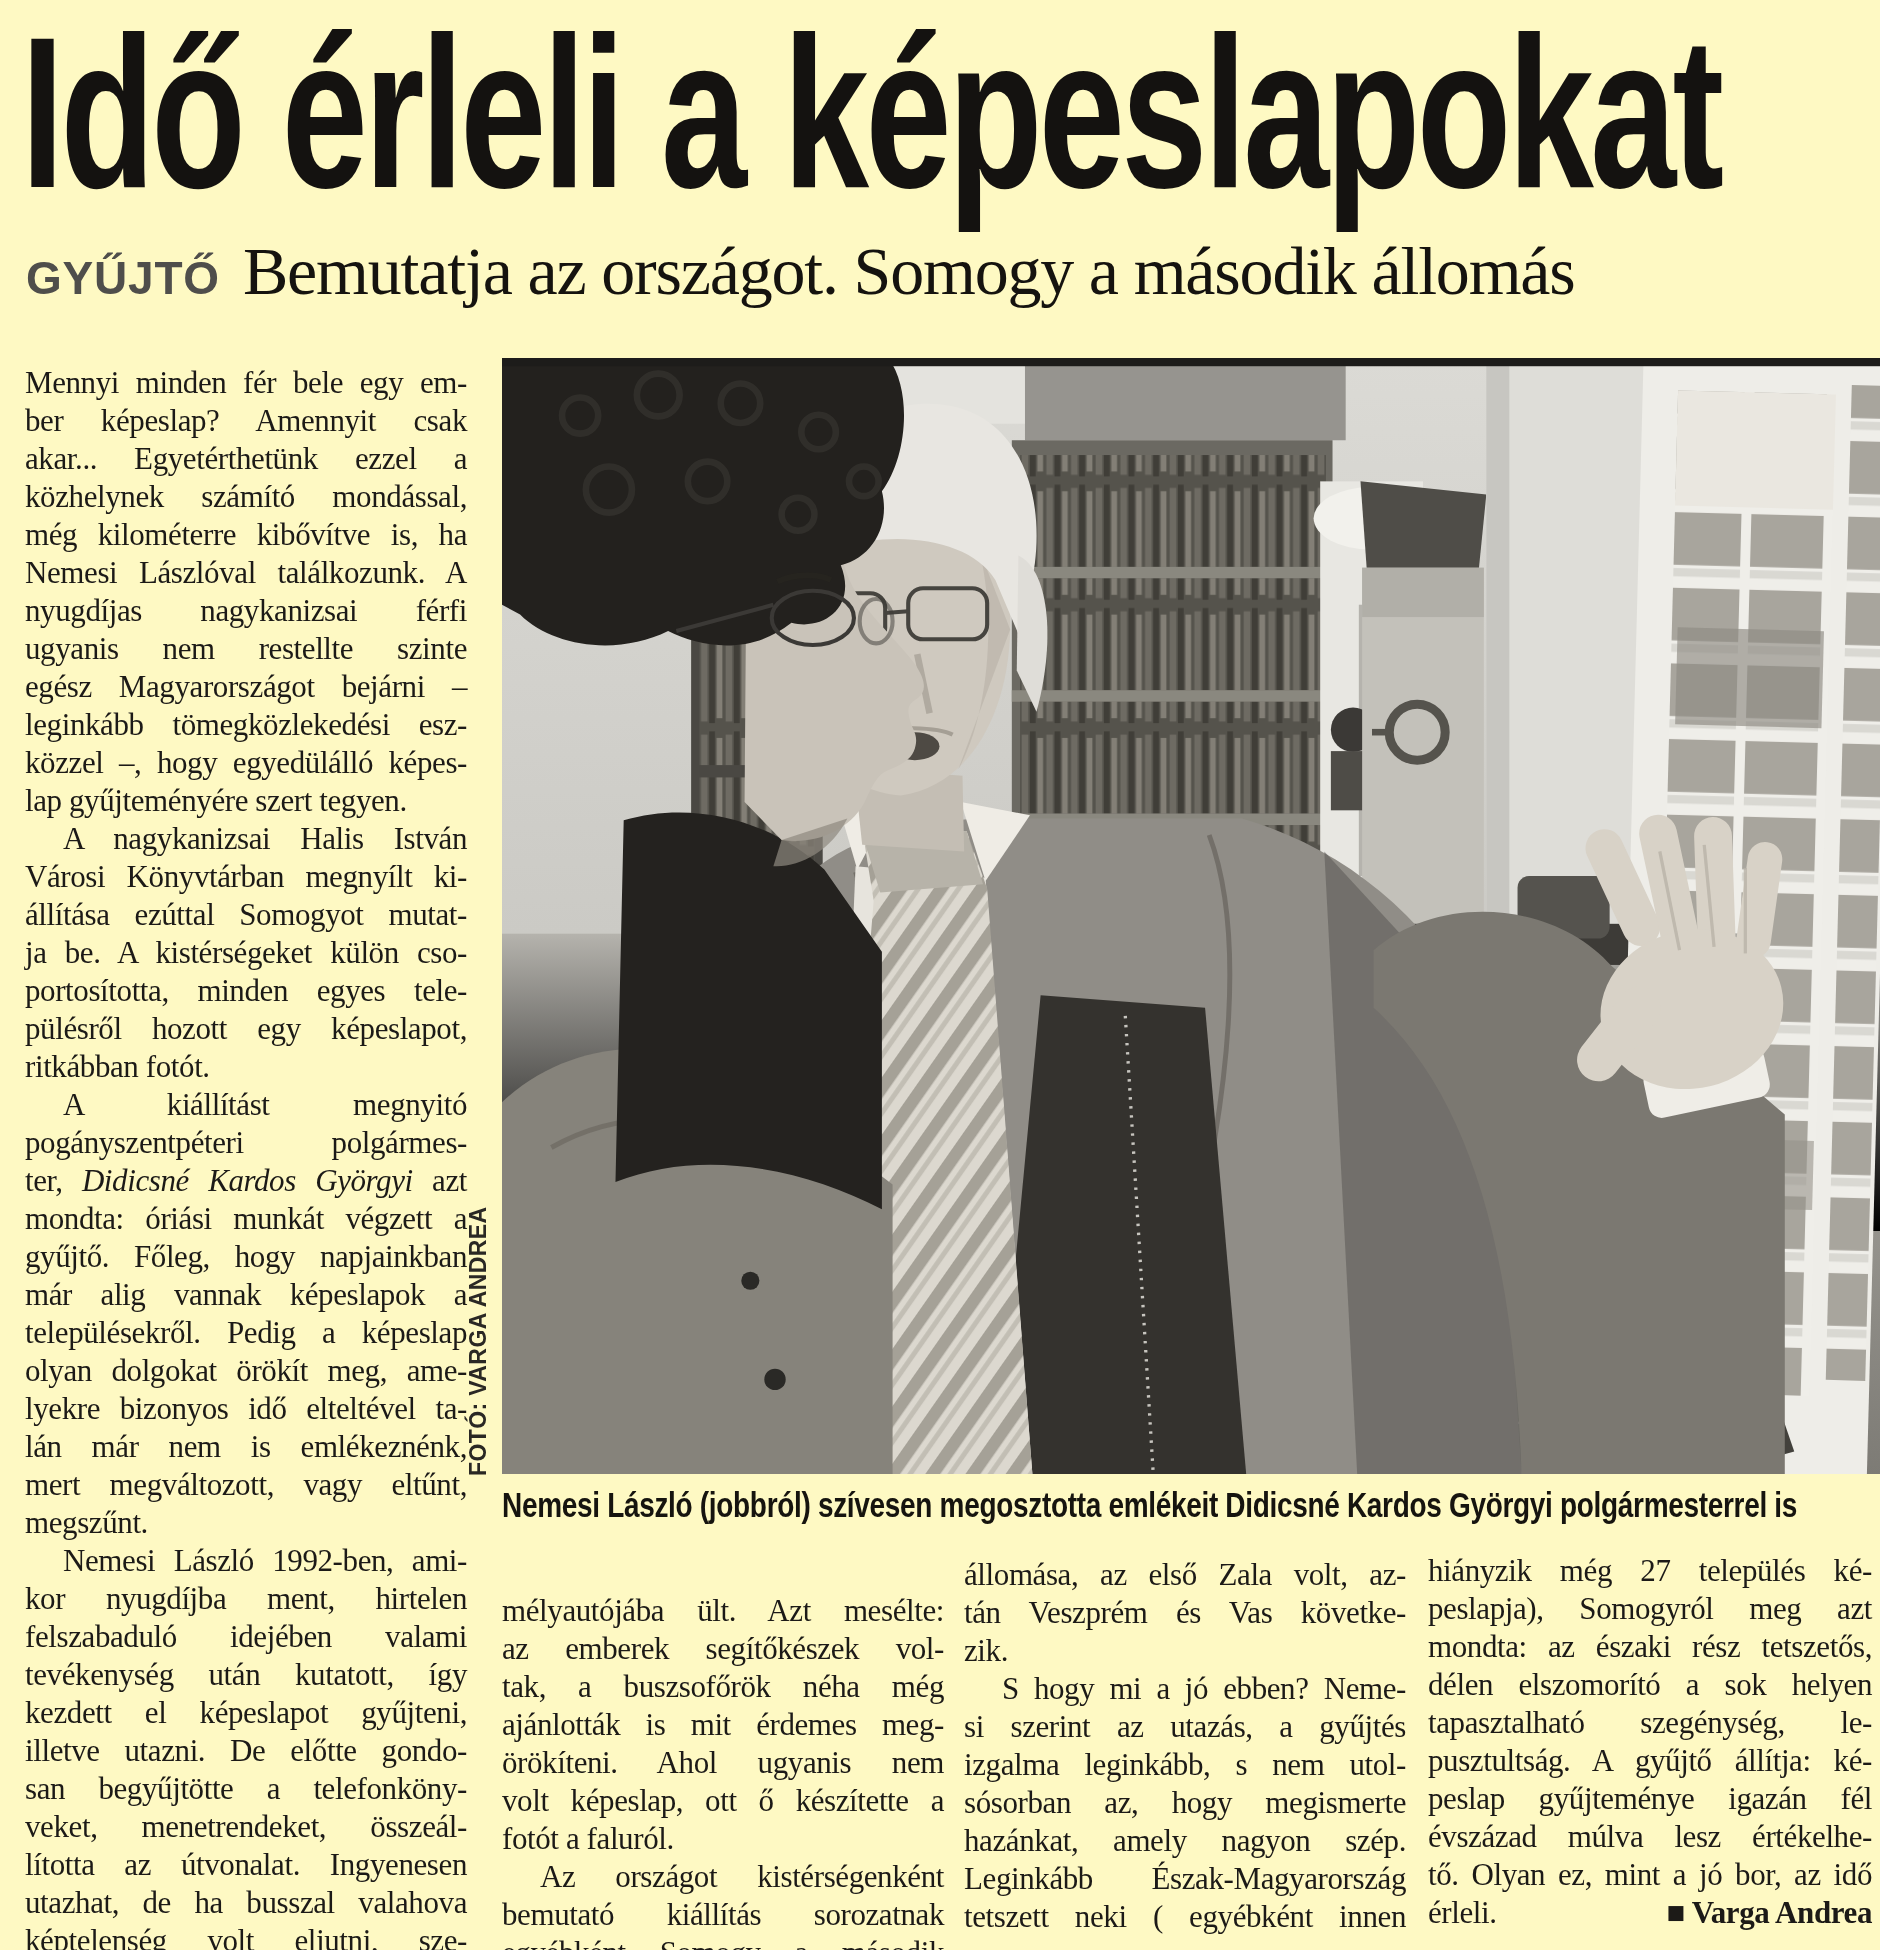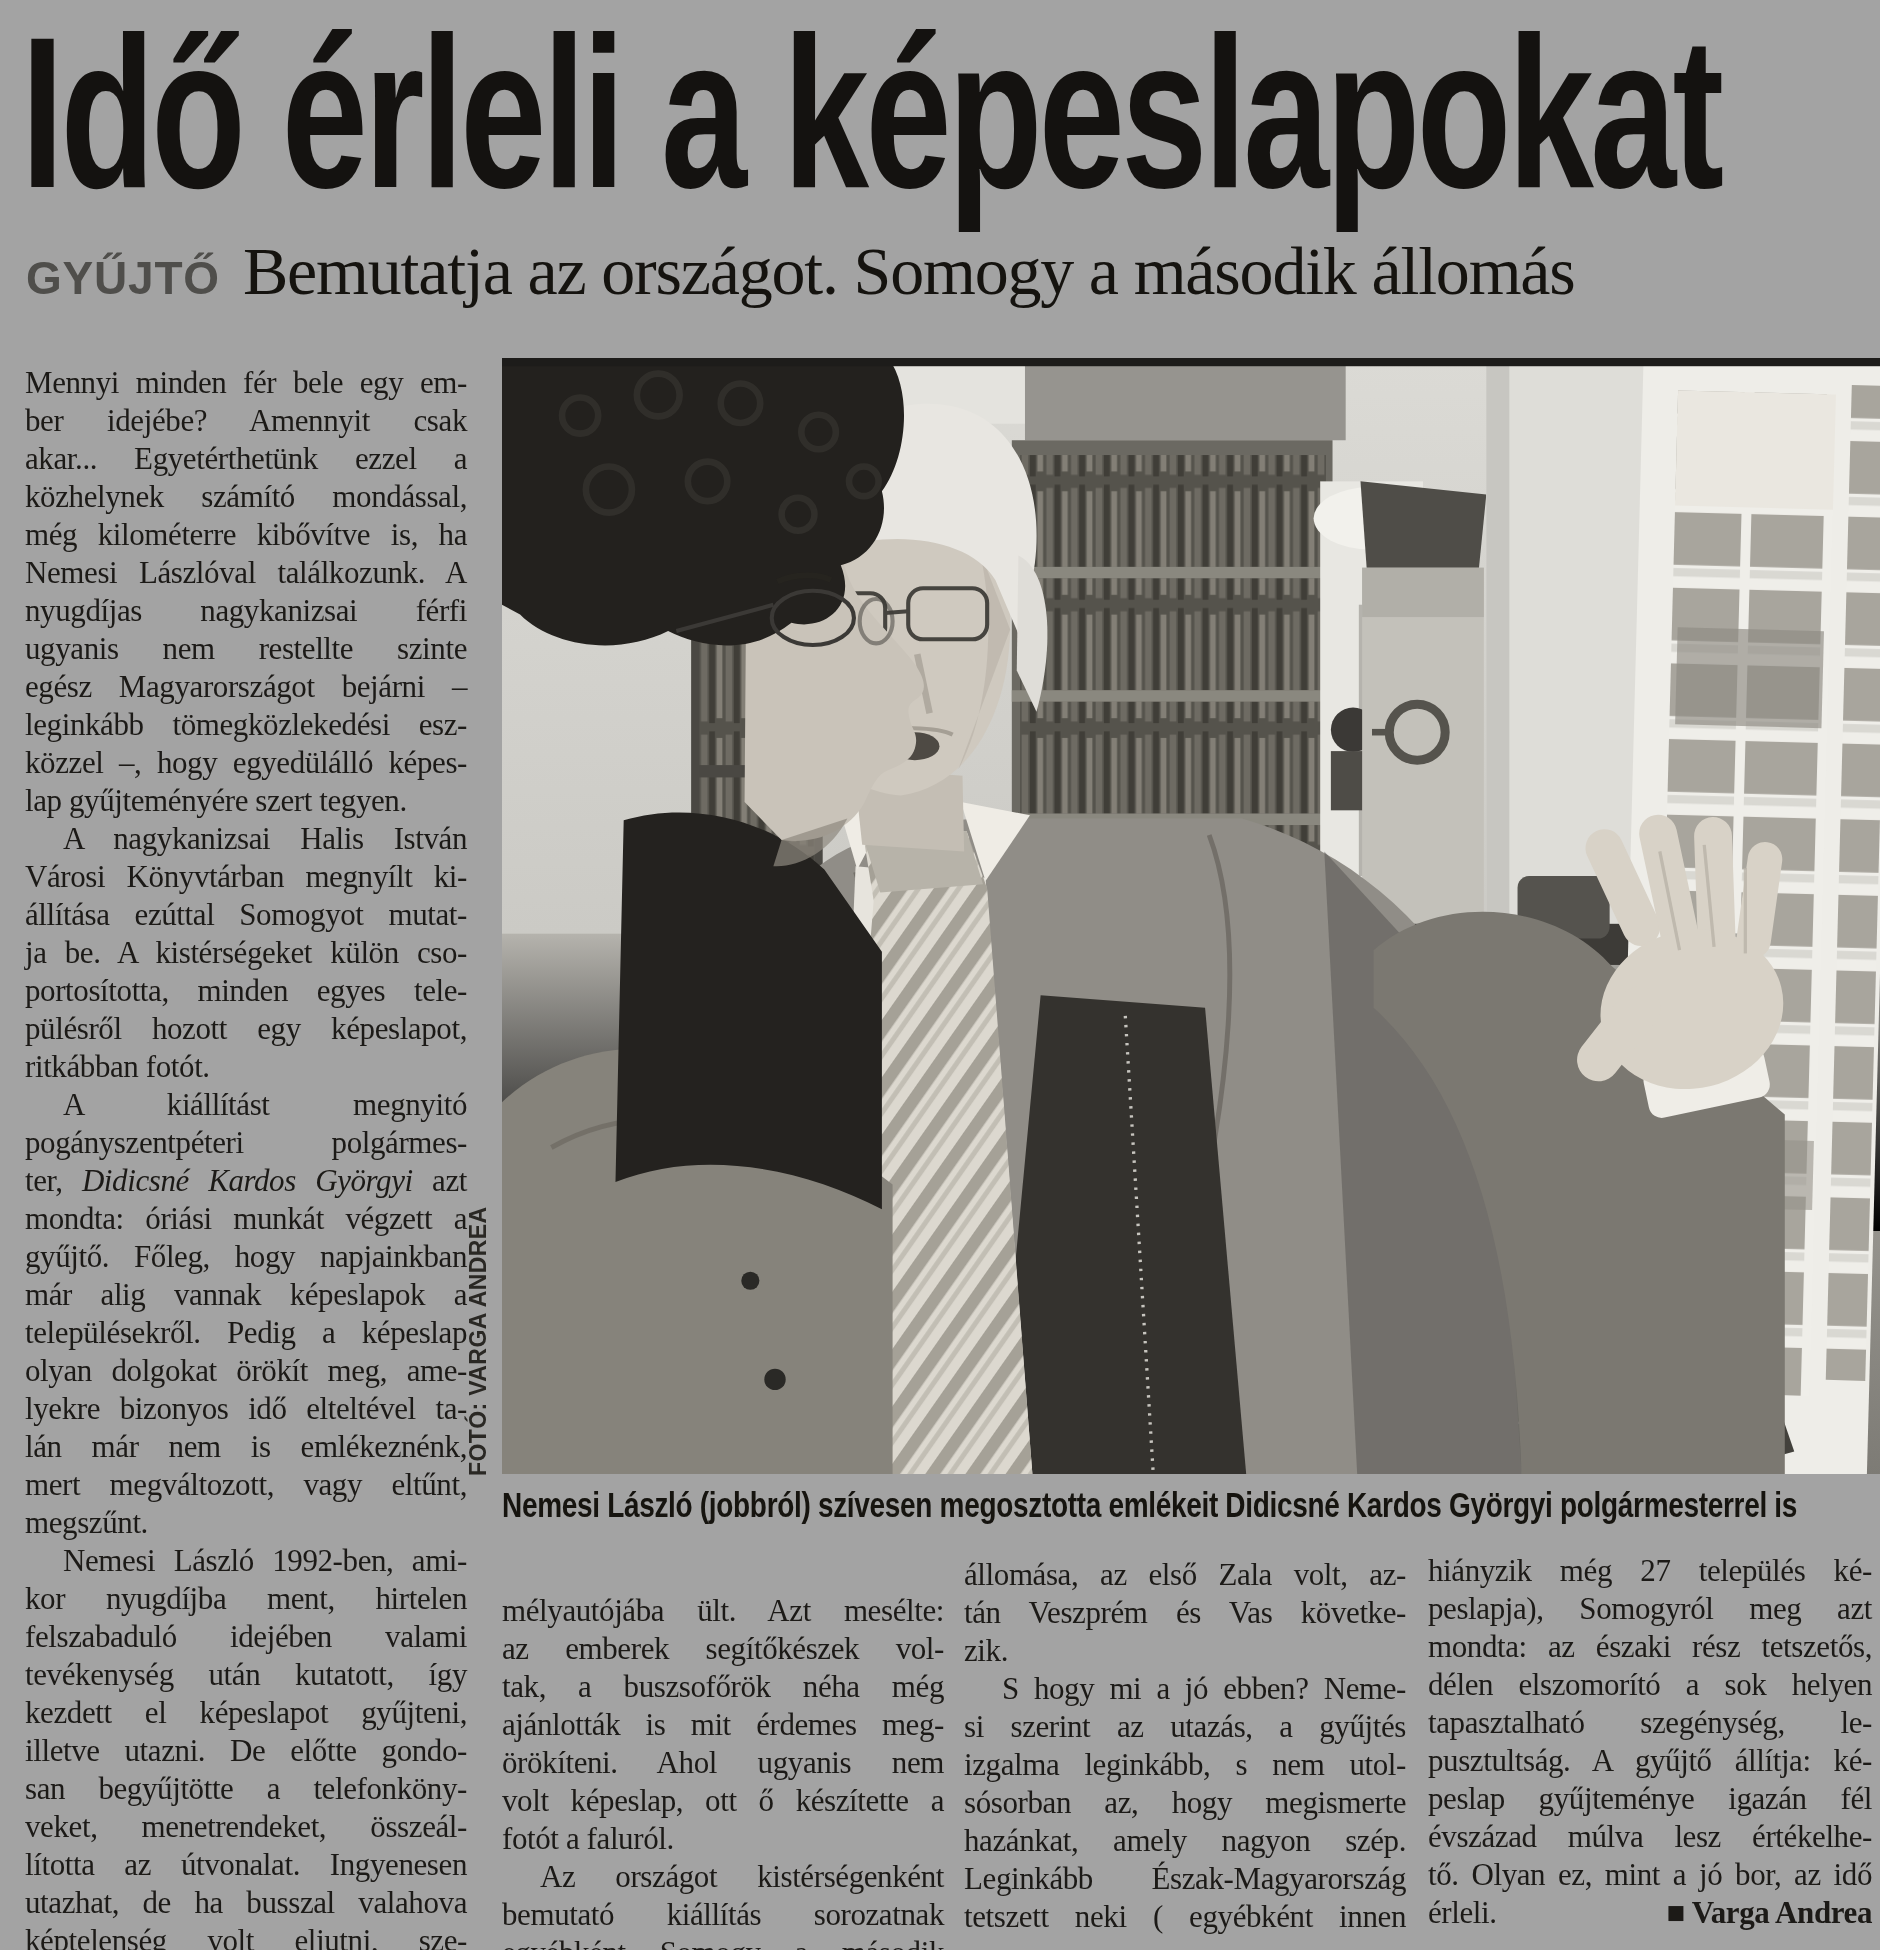--- a/index.html
+++ b/index.html
@@ -1,16 +1,16 @@
 <!DOCTYPE html>
 <html style="font-size:13px"><head>
 <meta charset="utf-8">
 <style>
   html,body{margin:0;padding:0;background:#e8e6e1;}
-  #page{position:relative;width:1881px;height:1951px;background:#a3a3a3;overflow:hidden;
+  #page{position:relative;width:1881px;height:1951px;background:#fef9c3;overflow:hidden;
         font-family:"Liberation Serif",serif;color:#1c1a17;}
   
   #headline{position:absolute;left:21.4px;top:5px;white-space:nowrap;
     font-family:"Liberation Sans",sans-serif;font-weight:800;font-size:215px;line-height:1;
     letter-spacing:-5px;color:#141210;transform:scaleX(0.72);transform-origin:left top;}
   
   #standfirst{position:absolute;left:26px;top:232px;display:flex;align-items:baseline;gap:23px;white-space:nowrap;}
   #kicker{font-family:"Liberation Sans",sans-serif;font-weight:800;font-size:46px;color:#4f4e4b;letter-spacing:0.8px;margin-top:17px;}
   #deck{font-family:"Liberation Serif",serif;font-size:68px;color:#15130f;letter-spacing:-1.2px;}
   
@@ -41,21 +41,21 @@
 
   <div id="headline">Idő érleli a képeslapokat</div>
 
   <div id="standfirst">
     <span id="kicker">GYŰJTŐ</span>
     <span id="deck">Bemutatja az országot. Somogy a második állomás</span>
   </div>
 
   <div id="col1" class="col">
       <div class="ln"><span>Mennyi minden fér bele egy em-</span></div>
-      <div class="ln"><span>ber idejébe? Amennyit csak</span></div>
+      <div class="ln"><span>ber képeslap? Amennyit csak</span></div>
       <div class="ln"><span>akar... Egyetérthetünk ezzel a</span></div>
       <div class="ln"><span>közhelynek számító mondással,</span></div>
       <div class="ln"><span>még kilométerre kibővítve is, ha</span></div>
       <div class="ln"><span>Nemesi Lászlóval találkozunk. A</span></div>
       <div class="ln"><span>nyugdíjas nagykanizsai férfi</span></div>
       <div class="ln"><span>ugyanis nem restellte szinte</span></div>
       <div class="ln"><span>egész Magyarországot bejárni –</span></div>
       <div class="ln"><span>leginkább tömegközlekedési esz-</span></div>
       <div class="ln"><span>közzel –, hogy egyedülálló képes-</span></div>
       <div class="ln end"><span>lap gyűjteményére szert tegyen.</span></div>

